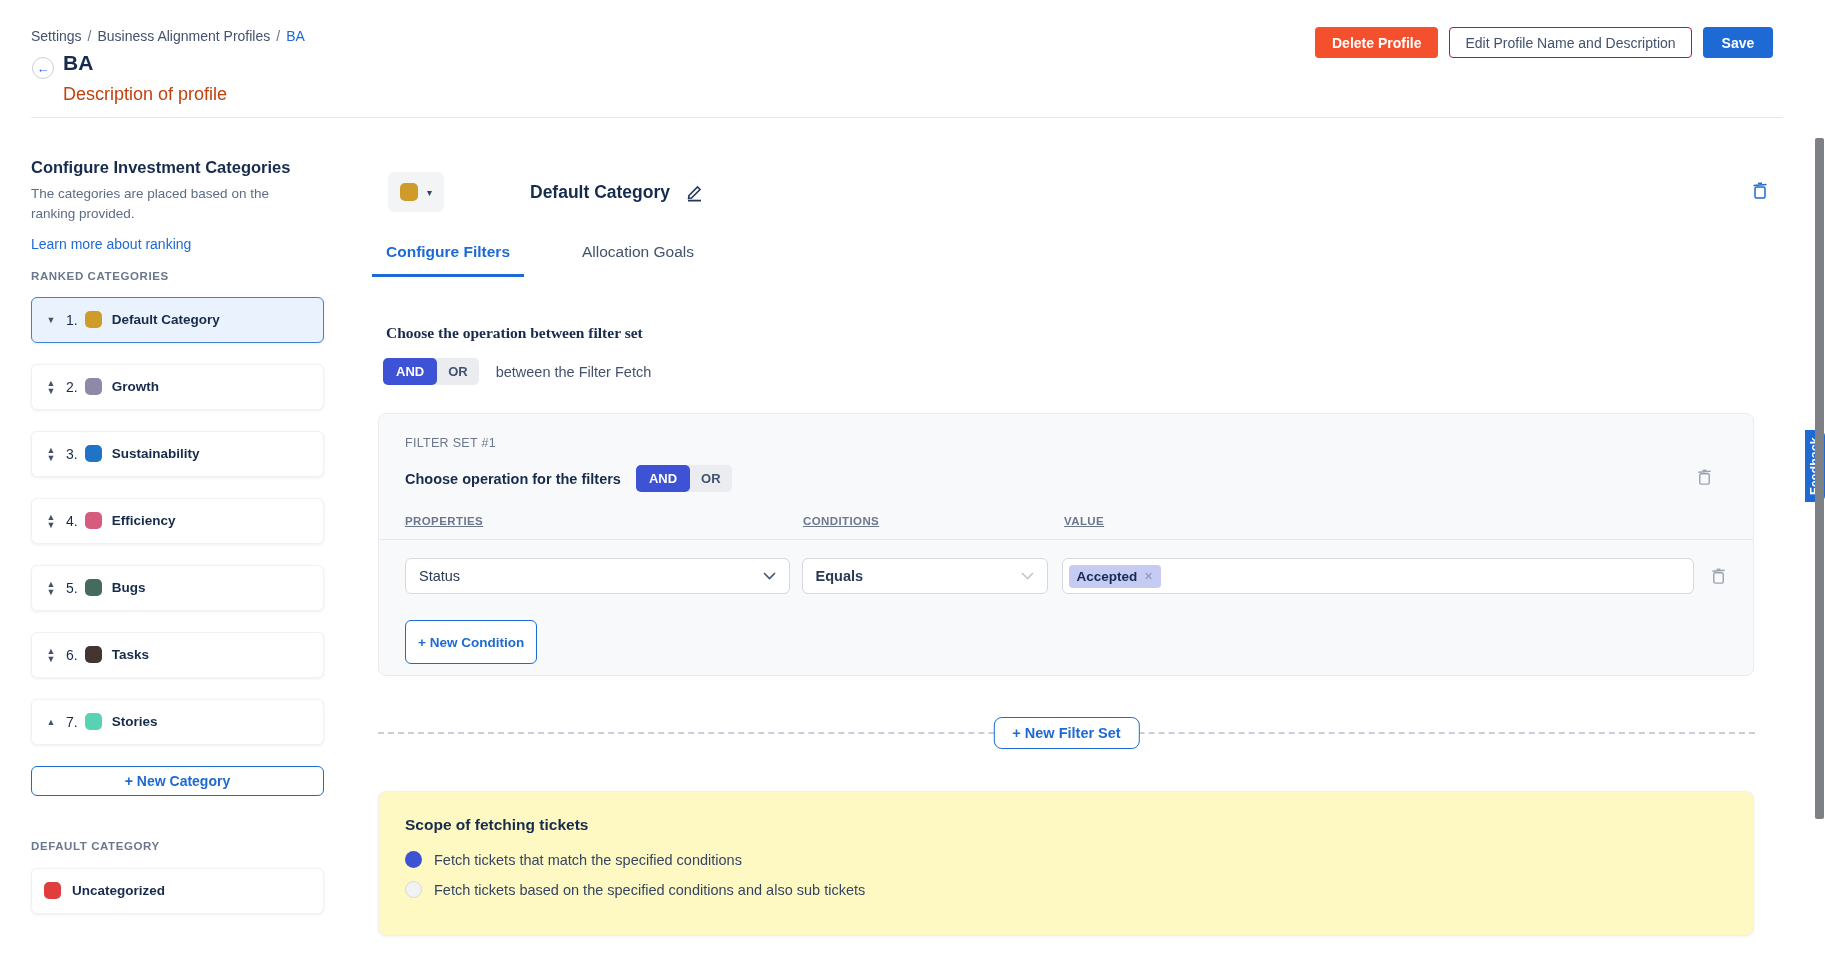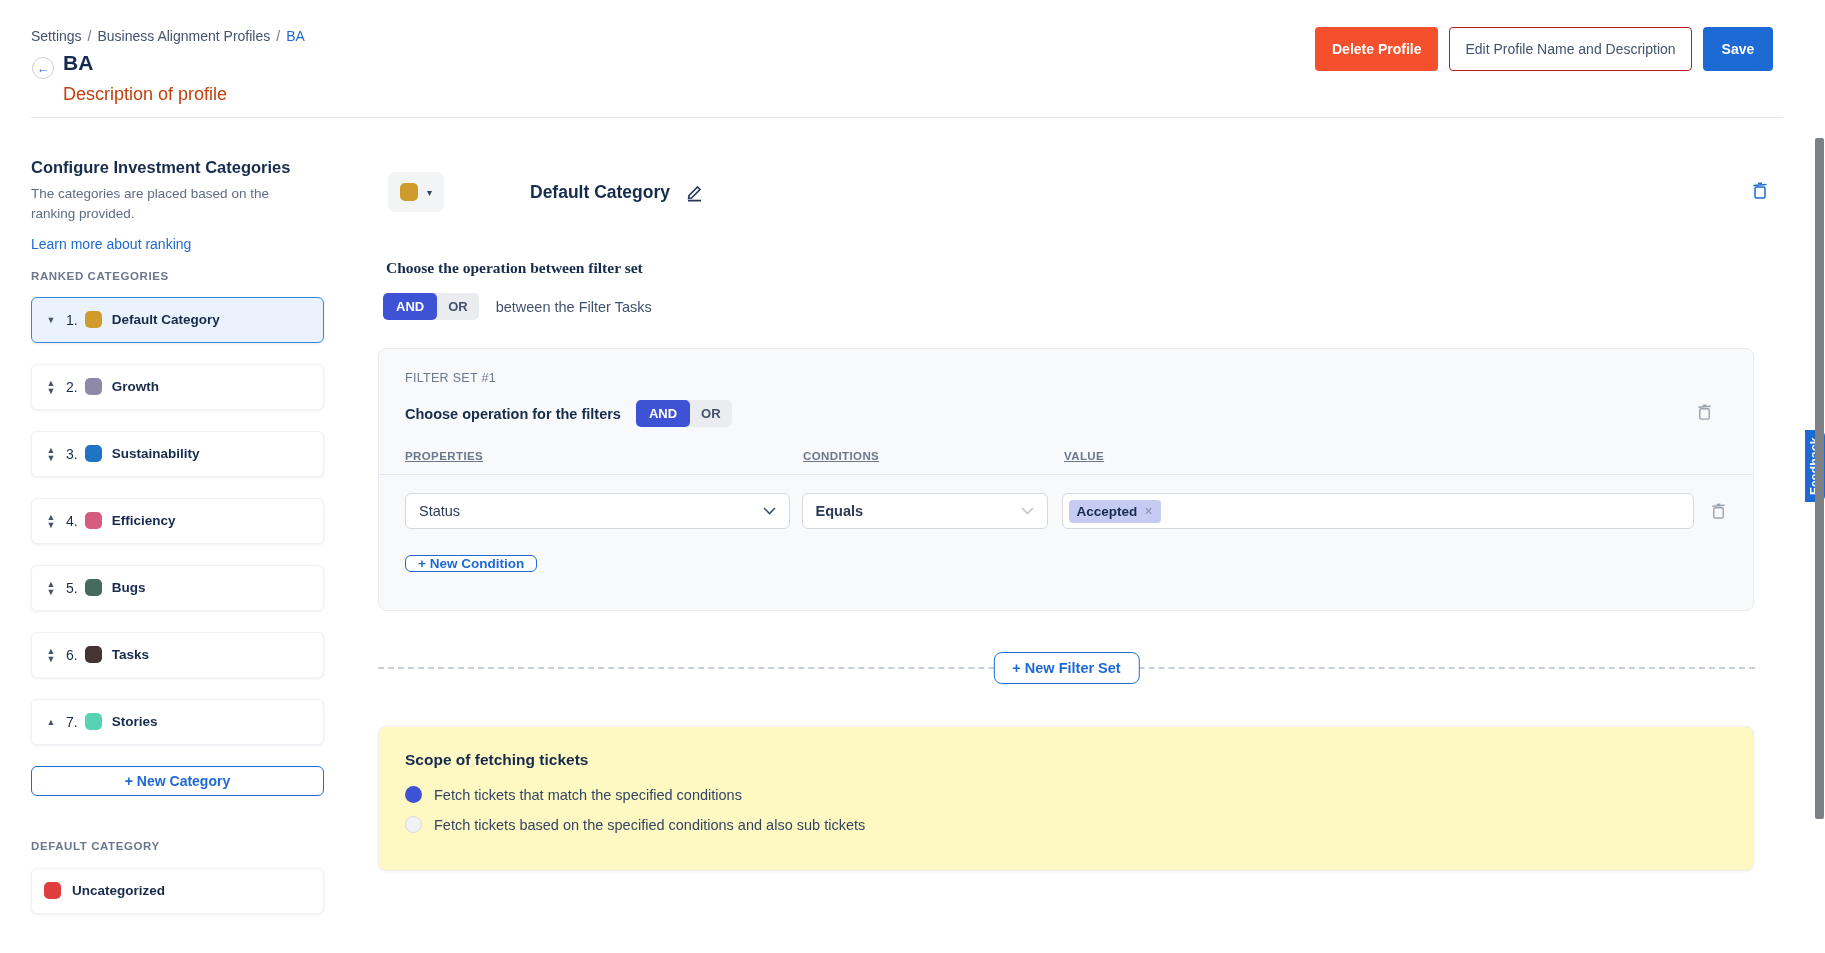--- a/index.html
+++ b/index.html
@@ -10,21 +10,21 @@
   .breadcrumb { position:absolute; left:31px; top:28px; font-size:14px; color:#42526E; }
   .breadcrumb .sep { margin:0 6px; color:#6B778C; }
   .breadcrumb .current { color:#1D6AD4; }
   .back-circle { position:absolute; left:32px; top:57px; width:22px; height:22px;
     border:1px solid #C9D0D8; border-radius:50%; display:flex; align-items:center;
     justify-content:center; color:#2563EB; font-size:13px; cursor:pointer; background:#fff; }
   .page-title { position:absolute; left:63px; top:51px; font-size:21px; font-weight:700; }
   .page-desc { position:absolute; left:63px; top:84px; font-size:18px; color:#c2410c; }
 
   .header-actions { position:absolute; top:27px; left:1315px; display:flex; gap:11px; }
-  .btn { height:44px; display:flex; align-items:center; justify-content:center;
+  .btn { height:31px; display:flex; align-items:center; justify-content:center;
     border-radius:4px; font-size:14px; font-weight:600; cursor:pointer; border:none; }
   .btn-delete { background:#F4502D; color:#fff; padding:0 17px; }
   .btn-edit { background:#fff; color:#42526E; border:1px solid #b91c1c; padding:0 15px; font-weight:400; }
   .btn-save { background:#1D6AD4; color:#fff; padding:0 19px; }
 
   .header-divider { position:absolute; top:117px; left:31px; width:1752px; height:1px; background:#E6E8EC; }
 
   
   .sidebar { position:absolute; left:31px; top:158px; width:293px; }
   .sb-title { font-size:16.5px; font-weight:700; }
@@ -88,21 +88,21 @@
     display:flex; align-items:center; justify-content:space-between; padding:0 13px; cursor:pointer; }
   .select-prop { width:386px; }
   .select-cond { width:247px; margin-left:12px; font-weight:700; }
   .select-text { font-size:14.5px; color:#2B3A55; }
   .value-box { width:635px; height:36px; margin-left:14px; background:#fff;
     border:1px solid #D5D9DF; border-radius:6px; display:flex; align-items:center; padding:0 6px; }
   .chip { background:#C5CBF3; border-radius:4px; padding:4px 8px; display:flex;
     align-items:center; gap:7px; font-size:13.5px; font-weight:700; color:#172B4D; }
   .chip-x { color:#8A91A8; font-weight:400; font-size:14px; cursor:pointer; line-height:10px; }
   .trash-row { margin-left:16px; cursor:pointer; display:flex; }
-  .new-cond-btn { margin-top:26px; display:inline-flex; align-items:center; height:17px;
+  .new-cond-btn { margin-top:26px; display:inline-flex; align-items:center; height:44px;
     padding:4px 12px; background:#fff; border:1.5px solid #1D6AD4; border-radius:6px;
     color:#1D6AD4; font-size:13.5px; font-weight:700; cursor:pointer; }
 
   .dashed-row { position:relative; margin-top:41px; height:32px; }
   .dashed-line { position:absolute; left:0; right:0; top:15px; border-top:2px dashed #C9CFD8; }
   .new-fs-btn { position:absolute; left:50%; transform:translateX(-50%); top:0; height:32px;
     background:#fff; border:1.5px solid #1D6AD4; border-radius:8px; color:#1D6AD4;
     font-size:14.5px; font-weight:700; display:flex; align-items:center; padding:0 18px; cursor:pointer; }
 
   .scope-card { margin-top:42px; width:1376px; height:145px; background:#fef9c3;
@@ -250,29 +250,33 @@
     </span>
     <span class="trash-blue">
       <svg width="18" height="19" viewBox="0 0 18 19" fill="none" stroke="#1D6AD4" stroke-width="1.5">
         <rect x="4" y="6" width="10" height="11" rx="1.5"></rect>
         <line x1="2.5" y1="4.5" x2="15.5" y2="3.4"></line>
         <line x1="7" y1="2.6" x2="11" y2="2.3"></line>
       </svg>
     </span>
   </div>
 
+  <div class="tabs">
+    <div class="tab active">Configure Filters</div>
+    <div class="tab">Allocation Goals</div>
+  </div>
 
   <div class="section-heading">Choose the operation between filter set</div>
 
   <div class="op-row">
     <div class="toggle">
       <span class="on">AND</span>
       <span class="off">OR</span>
     </div>
-    <span class="op-suffix">between the Filter Tasks</span>
+    <span class="op-suffix">between the Filter Fetch</span>
   </div>
 
   <div class="filter-card">
     <div class="fs-label">FILTER SET #1</div>
 
     <div class="fs-op-row">
       <span class="fs-op-label">Choose operation for the filters</span>
       <div class="toggle">
         <span class="on">AND</span>
         <span class="off">OR</span>

